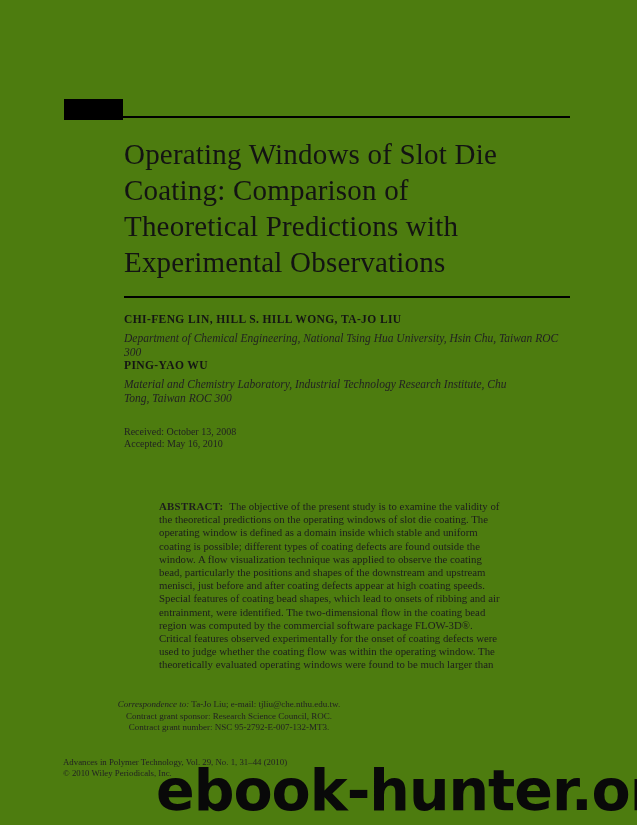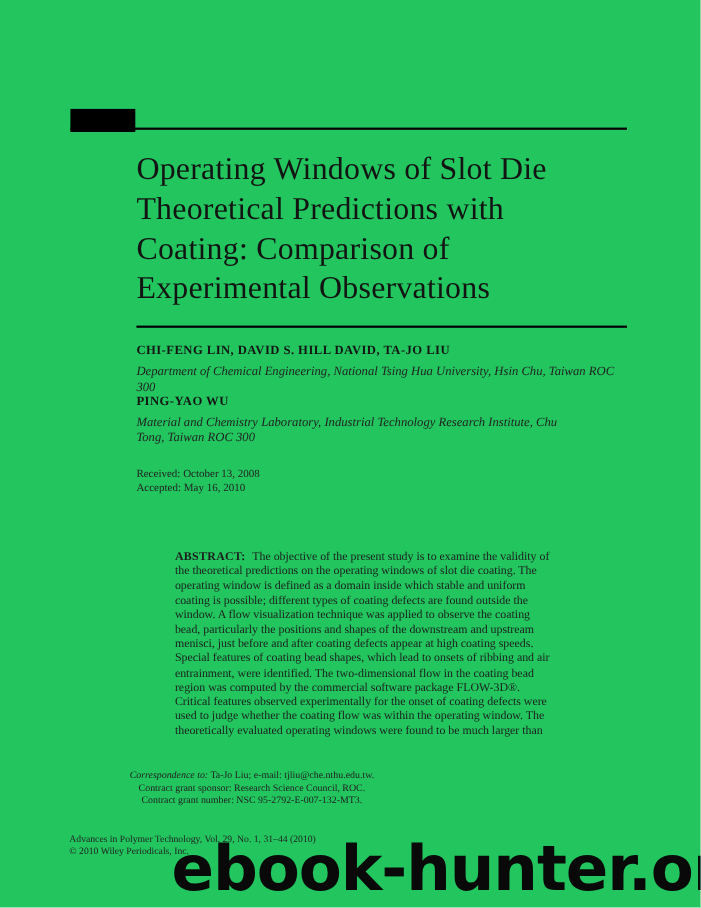--- a/index.html
+++ b/index.html
@@ -1,21 +1,21 @@
 <!DOCTYPE html>
 <html><head>
 <meta charset="utf-8">
 <style>
   * { margin: 0; padding: 0; box-sizing: border-box; }
   html, body { background: #ffffff; }
   .page {
     position: relative;
     width: 637px;
     height: 825px;
-    background: #22c55e;
+    background: #4d7c0f;
     font-family: "Liberation Serif", serif;
     color: #1c1c1c;
     overflow: hidden;
   }
 
   .masthead-block {
     position: absolute;
     left: 64px; top: 99px;
     width: 59px; height: 21px;
     background: #000000;
@@ -123,28 +123,28 @@
 </head>
 <body>
 
 <div class="page">
 
   <div class="masthead-block"></div>
   <div class="masthead-rule"></div>
 
   <div class="title">
     <div>Operating Windows of Slot Die</div>
+    <div>Coating: Comparison of</div>
     <div>Theoretical Predictions with</div>
-    <div>Coating: Comparison of</div>
     <div>Experimental Observations</div>
   </div>
 
   <div class="title-rule"></div>
 
-  <div class="authors-line authors-1">CHI-FENG LIN, DAVID S. HILL DAVID, TA-JO LIU</div>
+  <div class="authors-line authors-1">CHI-FENG LIN, HILL S. HILL WONG, TA-JO LIU</div>
   <div class="affil affil-1">Department of Chemical Engineering, National Tsing Hua University, Hsin Chu, Taiwan ROC 300</div>
 
   <div class="authors-line authors-2">PING-YAO WU</div>
   <div class="affil affil-2">Material and Chemistry Laboratory, Industrial Technology Research Institute, Chu Tong, Taiwan ROC 300</div>
 
   <div class="dates">
     <div>Received: October 13, 2008</div>
     <div>Accepted: May 16, 2010</div>
   </div>
 

